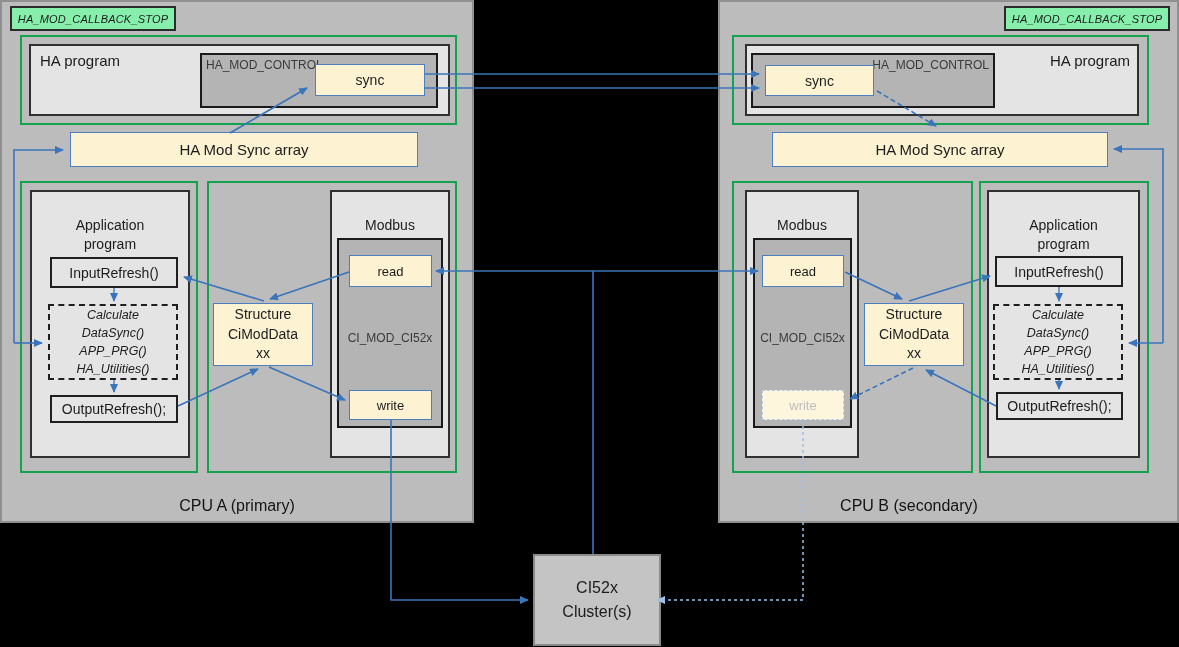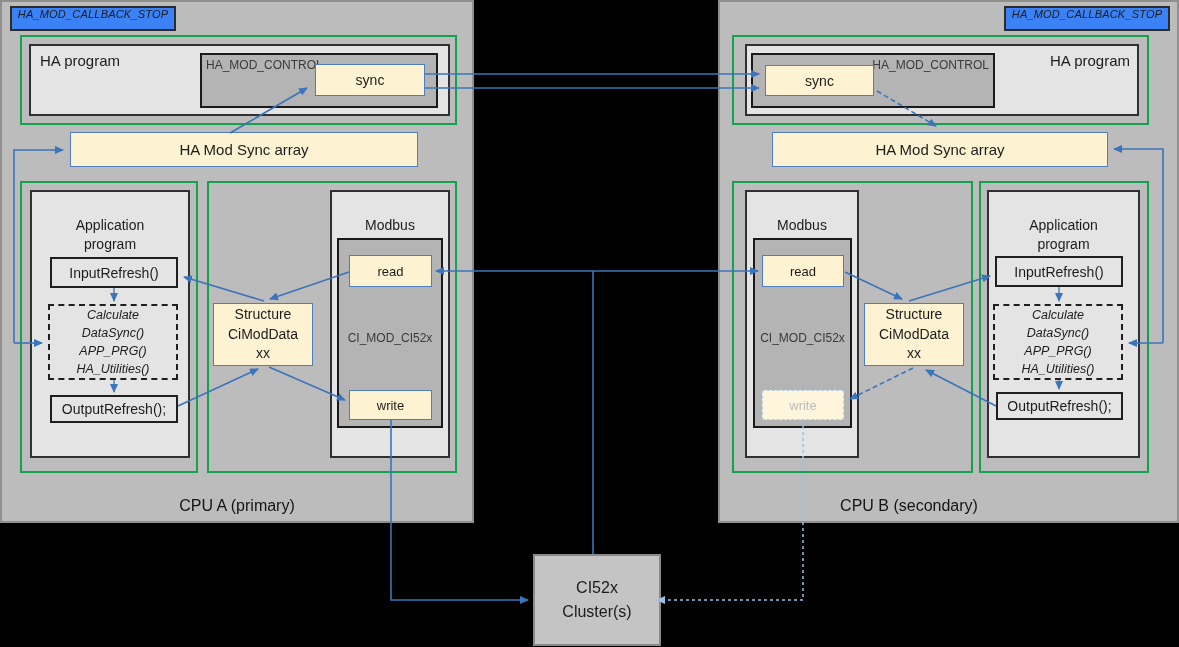--- a/index.html
+++ b/index.html
@@ -4,21 +4,21 @@
 <style>
   html,body{margin:0;padding:0;background:#000;}
   .stage{position:relative;width:1179px;height:647px;background:#000;overflow:hidden;
          font-family:"Liberation Sans","DejaVu Sans",sans-serif;color:#1c1c1c;}
   .abs{position:absolute;box-sizing:border-box;}
   .panel{background:#bcbcbc;border:2px solid #8f8f8f;}
   .green-frame{border:2px solid #14a24e;background:transparent;}
   .prog-box{background:#e4e4e4;border:2px solid #303030;}
   .inner-gray{background:#b4b4b4;border:2px solid #1a1a1a;}
   .cream{background:#fdf3d2;border:1.5px solid #4d7ebf;display:flex;align-items:center;justify-content:center;}
-  .white-box{background:#3b82f6;border:2px solid #2b2b2b;display:flex;justify-content:center;
+  .white-box{background:#86efac;border:2px solid #2b2b2b;display:flex;align-items:center;justify-content:center;
              font-style:italic;font-size:11px;letter-spacing:.2px;}
   .black-box{background:#e4e4e4;border:2px solid #1f1f1f;display:flex;align-items:center;justify-content:center;
              font-size:14px;}
   .dashed-box{border:2px dashed #1f1f1f;display:flex;align-items:center;justify-content:center;}
   .faded{background:#fdf5dc;border:1.5px dashed #b3cde8;color:#bdbdbd;}
   .pre{white-space:pre-line;text-align:center;}
   .small-label{font-size:12px;color:#3a3a3a;}
   .tiny-label{font-size:12px;color:#3a3a3a;text-align:center;}
   .cpu-label{font-size:16px;text-align:center;color:#141414;}
   .title{font-size:14px;line-height:1.35;padding-top:8px;margin-top:16px;}

